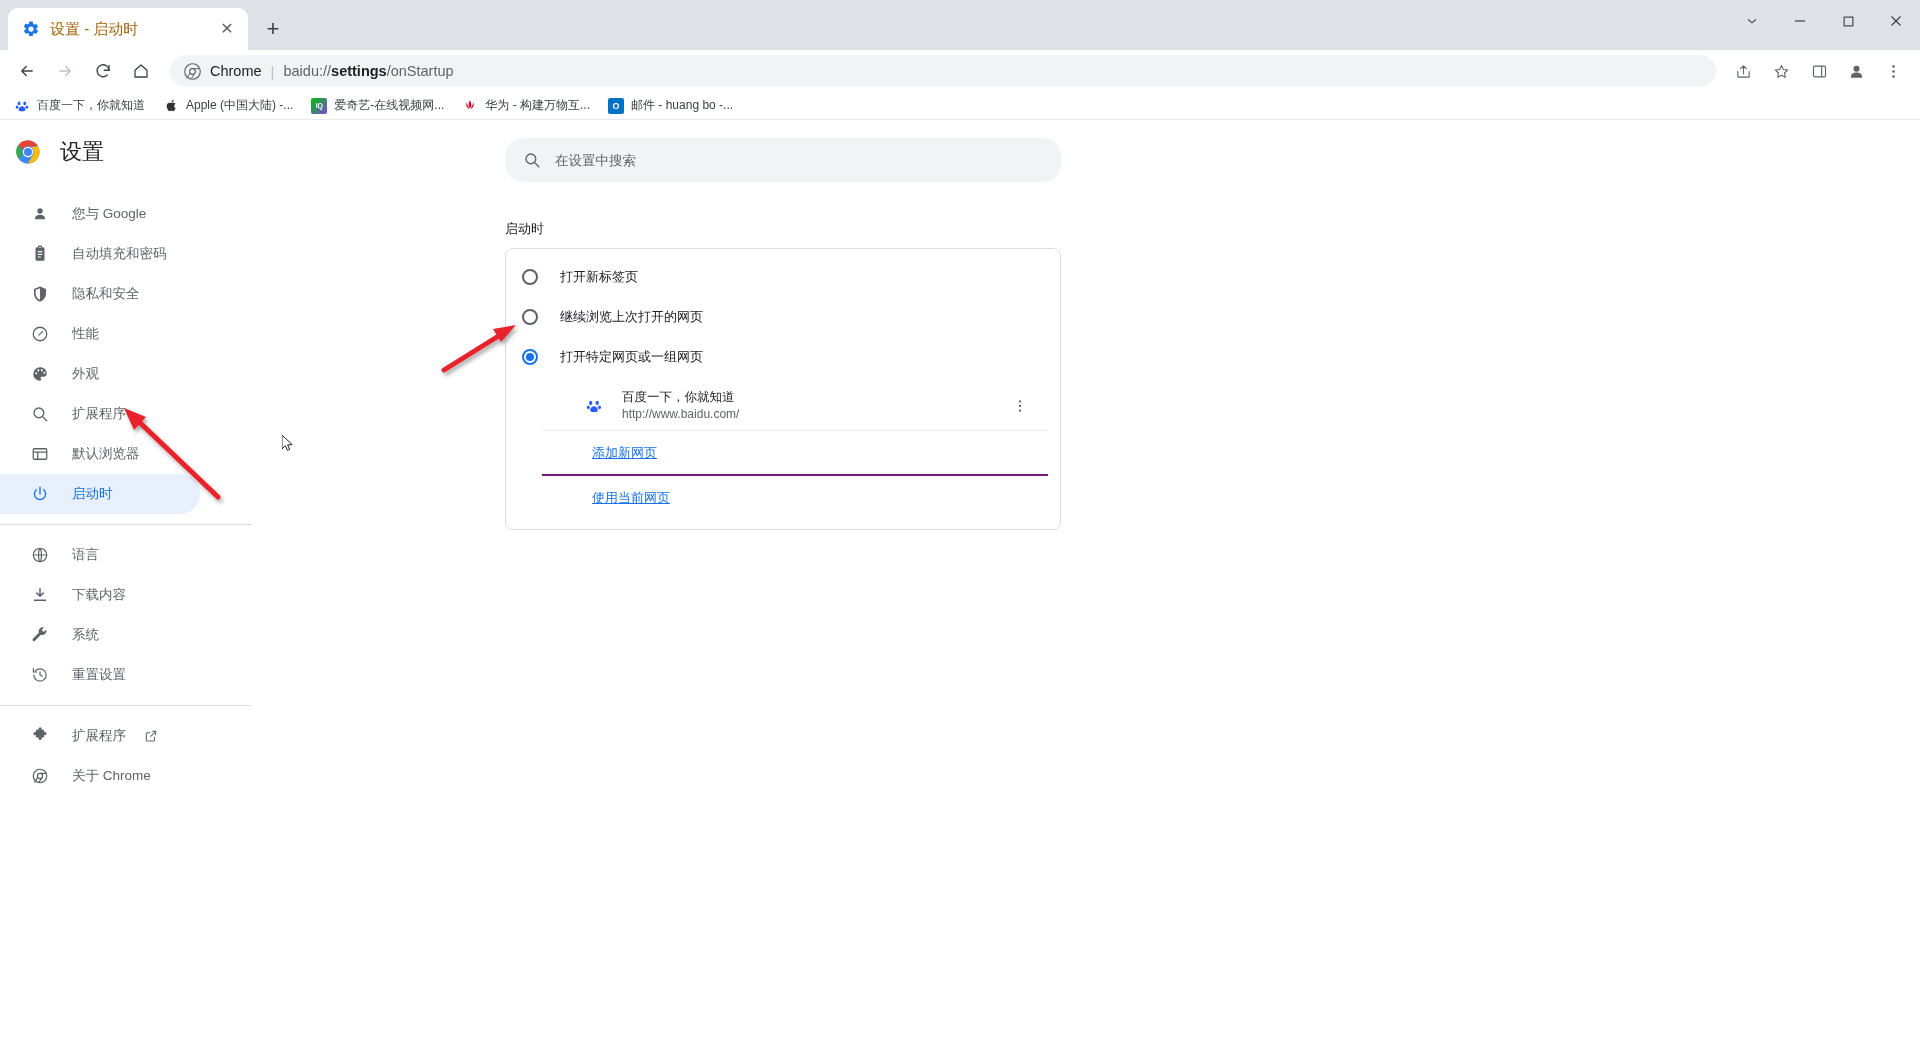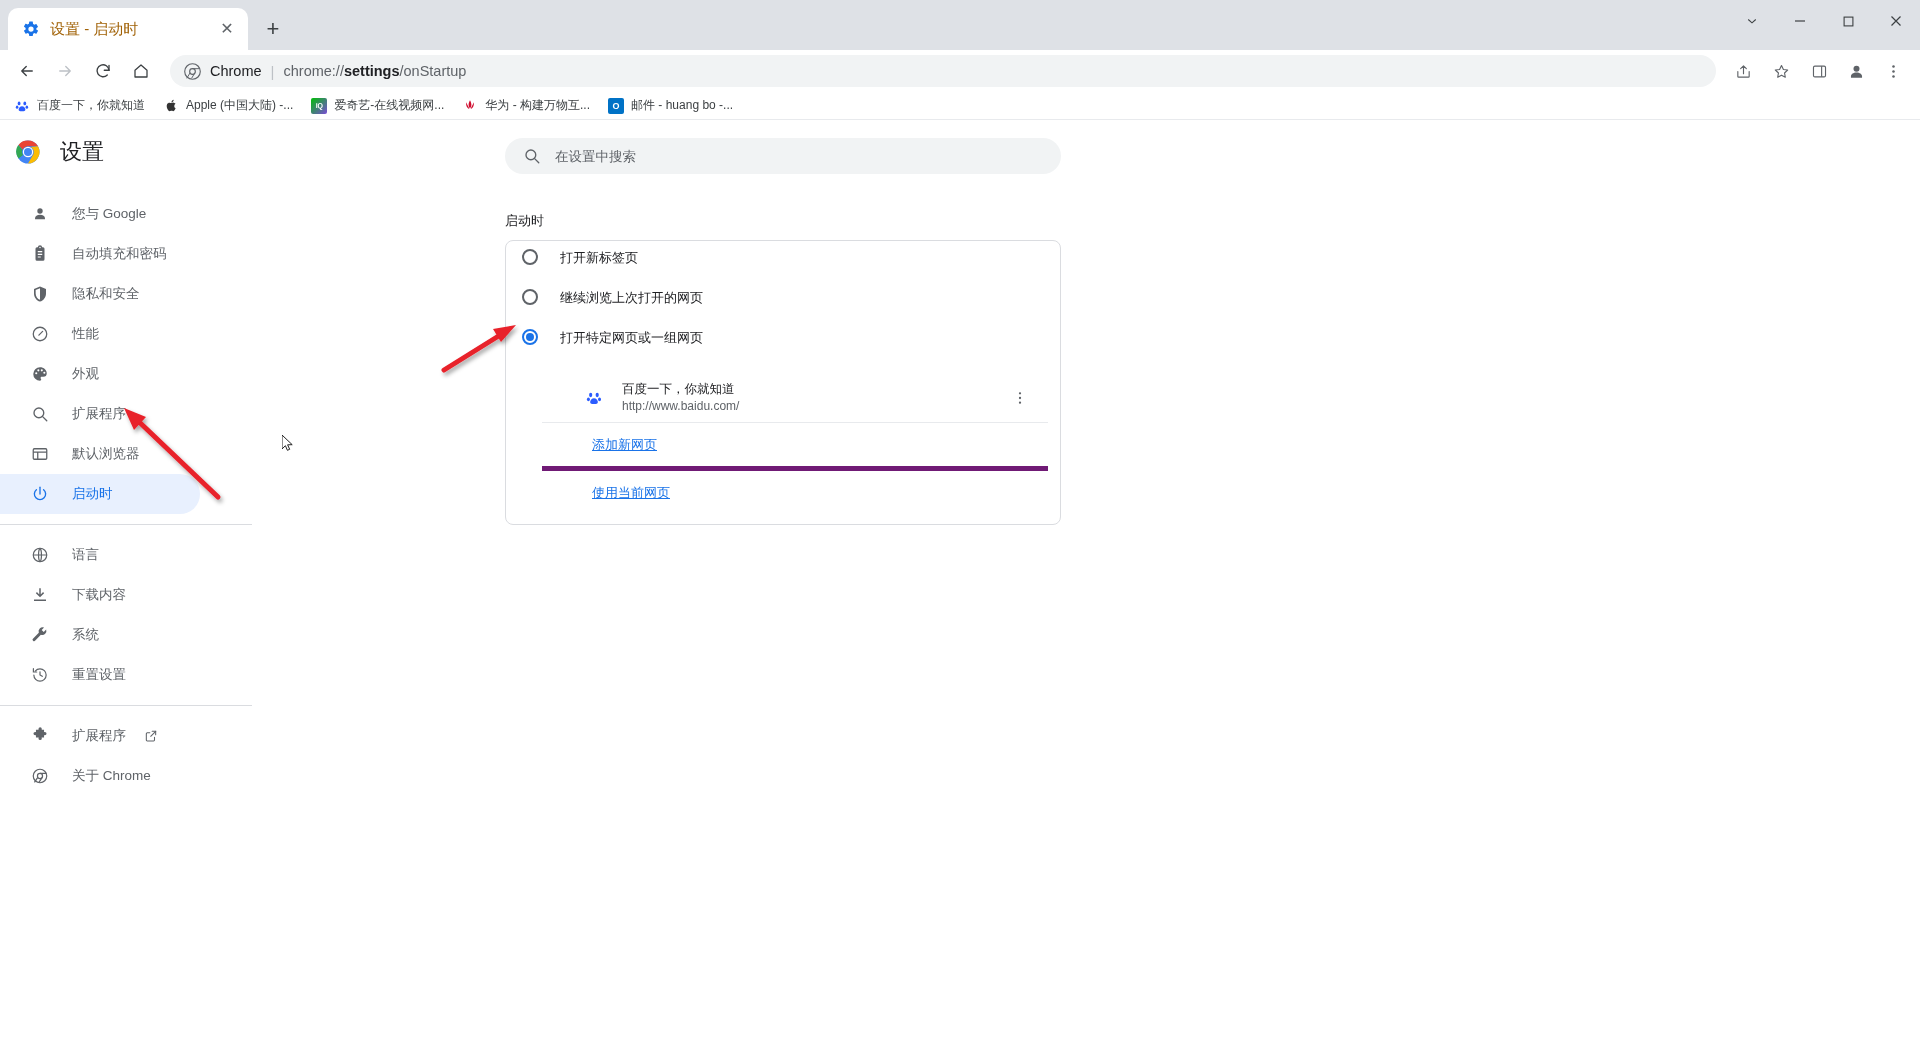--- a/index.html
+++ b/index.html
@@ -113,41 +113,41 @@
   .nav-ico {
     width: 20px; height: 20px; flex: 0 0 20px; margin-right: 22px;
     display: flex; align-items: center; justify-content: center; color: #5f6368;
   }
   .nav-label { flex: 0 0 auto; }
   .nav-ext-ico { margin-left: 18px; width: 14px; height: 14px; color: #5f6368; }
   .nav-sep { height: 1px; background: #dadce0; margin: 10px 0 10px 0; }
 
   .content { flex: 1; padding-top: 0; position: relative; }
   .searchbar {
-    width: 556px; height: 36px; margin: 18px 0 0 253px;
+    width: 556px; height: 44px; margin: 18px 0 0 253px;
     background: #f1f3f4; border-radius: 18px;
     display: flex; align-items: center; padding: 0 18px;
   }
   .search-ico { width: 18px; height: 18px; color: #5f6368; margin-right: 14px; flex: 0 0 18px; }
   .search-input {
     flex: 1; border: none; outline: none; background: transparent;
     font-family: "Liberation Sans", sans-serif; font-size: 13.5px; color: #5f6368;
   }
   .search-input::placeholder { color: #5f6368; }
 
   .section-title {
     margin: 38px 0 10px 253px; font-size: 13px; color: #202124;
   }
   .card {
     width: 556px; margin-left: 253px;
     border: 1px solid #dadce0; border-radius: 8px;
     background: #fff; padding: 8px 0 10px 0;
   }
   .radio-row {
-    display: flex; align-items: flex-start; height: 40px; padding-left: 16px;
+    display: flex; align-items: center; height: 40px; padding-left: 16px;
   }
   .radio {
     width: 16px; height: 16px; border-radius: 50%;
     border: 2px solid #5f6368; flex: 0 0 16px;
     display: flex; align-items: center; justify-content: center;
   }
   .radio.checked { border-color: #1a73e8; }
   .radio.checked::after {
     content: ''; width: 8px; height: 8px; border-radius: 50%; background: #1a73e8;
   }
@@ -163,21 +163,21 @@
   }
   .site-texts { flex: 1; min-width: 0; }
   .site-name { font-size: 12.5px; color: #202124; line-height: 17px; }
   .site-url { font-size: 12px; color: #5f6368; line-height: 16px; }
   .site-menu {
     width: 24px; height: 24px; display: flex; align-items: center;
     justify-content: center; color: #5f6368; flex: 0 0 24px;
   }
 
   .link-row {
-    padding: 12px 16px 12px 50px; border-bottom: 5px solid #701a75;
+    padding: 12px 16px 12px 50px; border-bottom: 2px solid #701a75;
     margin: 0 12px 0 36px;
   }
   .link-row.last { border-bottom: none; }
   .link {
     font-size: 13px; color: #1a73e8; text-decoration: underline; cursor: pointer;
   }
 
   
   .anno { position: absolute; left: 0; top: 0; pointer-events: none; }
 
@@ -250,21 +250,21 @@
     <div class="omnibox">
       <span class="omni-chrome-icon">
         <svg width="17" height="17" viewBox="0 0 24 24">
           <circle cx="12" cy="12" r="11" fill="none" stroke="#5f6368" stroke-width="1.6"></circle>
           <circle cx="12" cy="12" r="4" fill="none" stroke="#5f6368" stroke-width="1.6"></circle>
           <path d="M12 8h9.5M8.6 13.9L3.9 21.6M15.4 13.9l-4.7 7.7" stroke="#5f6368" stroke-width="1.4" fill="none"></path>
         </svg>
       </span>
       <span class="omni-label">Chrome</span>
       <span class="omni-sep">|</span>
-      <span class="omni-url"><span>chrome://</span><b>settings</b><span>/onStartup</span></span>
+      <span class="omni-url"><span>baidu://</span><b>settings</b><span>/onStartup</span></span>
     </div>
 
     <div class="tb-right">
       <div class="tb-icon">
         <svg width="17" height="17" viewBox="0 0 24 24" fill="none" stroke="#5f6368" stroke-width="1.6" stroke-linecap="round" stroke-linejoin="round">
             <path d="M4 12v7a1 1 0 001 1h14a1 1 0 001-1v-7"></path>
             <path d="M12 15V4M8 8l4-4 4 4"></path>
           </svg>
       </div>
       <div class="tb-icon">

